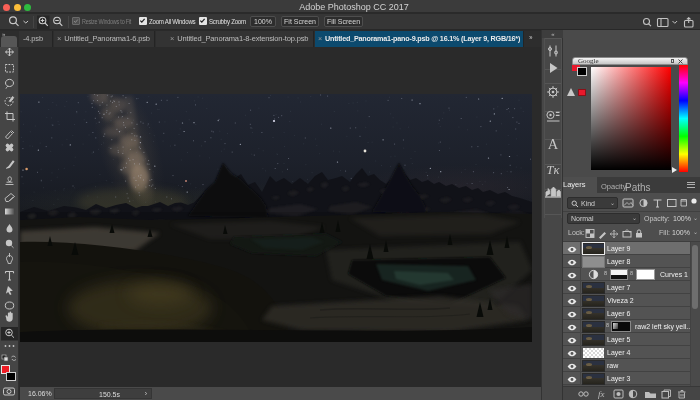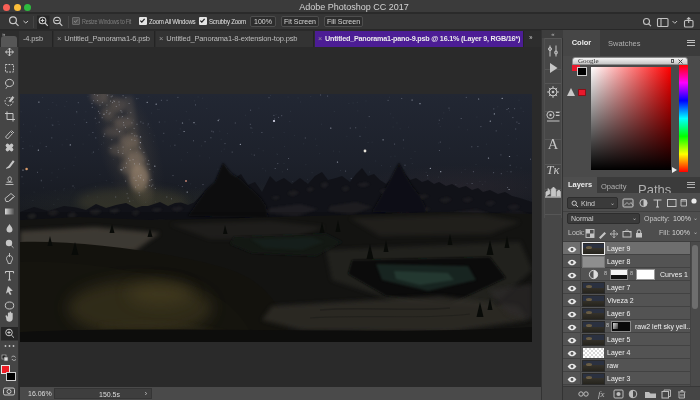--- a/index.html
+++ b/index.html
@@ -79,22 +79,22 @@
           <path d="M47.7 6V.7M45.8 2.4l1.9-1.7 1.9 1.7"></path>
     </g>
   </svg>
 </div>
 
 <div class="abs" id="tabbar">
   <div style="position:absolute;left:2px;top:0px;color:#bbb;font-size:6px">»</div>
   <div style="position:absolute;left:1px;top:5px;width:16px;height:11px;background:#565656;border-radius:3px 3px 0 0"></div>
   <div class="tab" style="left:19px;width:34px;padding-left:4px">-4.psb</div>
   <div class="tab" style="left:54px;width:101px;padding-left:3px"><span class="x">×</span>Untitled_Panorama1-6.psb</div>
-  <div class="tab" style="left:156px;width:158px;padding-left:3px"><span class="x">×</span>Untitled_Panorama1-8-extension-top.psb</div>
-  <div class="tab" style="left:315px;width:209px;padding-left:3px;background:#4c1d95;color:#ececec;font-weight:bold;font-size:7.2px;letter-spacing:-0.2px"><span class="x" style="font-weight:normal">×</span>Untitled_Panorama1-pano-9.psb @ 16.1% (Layer 9, RGB/16*)</div>
+  <div class="tab" style="left:156px;width:158px;padding-left:14px"><span class="x">×</span>Untitled_Panorama1-8-extension-top.psb</div>
+  <div class="tab" style="left:315px;width:209px;padding-left:3px;background:#0c4a6e;color:#ececec;font-weight:bold;font-size:7.2px;letter-spacing:-0.2px"><span class="x" style="font-weight:normal">×</span>Untitled_Panorama1-pano-9.psb @ 16.1% (Layer 9, RGB/16*)</div>
   <div style="position:absolute;left:529px;top:3px;color:#bdbdbd;font-size:7px;letter-spacing:-1px">››</div>
 </div>
 
 <div class="abs" id="toolbar">
   <svg width="19" height="369" viewBox="0 0 19 369" style="position:absolute;left:0;top:0">
     <g transform="translate(0,-31)" stroke="#c6c6c6" stroke-width="1" fill="none">
       <path d="M9.5 48v8M5.5 52h8M9.5 48l-1.5 1.7M9.5 48l1.5 1.7M9.5 56l-1.5-1.7M9.5 56l1.5-1.7M5.5 52l1.7-1.5M5.5 52l1.7 1.5M13.5 52l-1.7-1.5M13.5 52l-1.7 1.5"></path>
       <path d="M5.5 64.5h8v7.5h-8z" stroke-dasharray="1.8 1.2"></path>
       <path d="M13.5 83c0 2-1.8 3.5-4 3.5S5.5 85 5.5 83s1.8-3.7 4-3.7 4 1.7 4 3.7zM8 86.2c-1.2 1-2 1.4-2 2.4"></path>
       <circle cx="9" cy="101.5" r="4" stroke-dasharray="1.8 1.2"></circle>
@@ -320,48 +320,41 @@
           <path d="M13.8 74.4h3.7M13.8 77.4h3.7M5 83h12.5" stroke-width="1.1"></path>
       <text x="11" y="110.5" font-family="Liberation Serif,serif" font-size="14.5" fill="#c6c6c6" text-anchor="middle" stroke="none">A</text>
       <text x="11" y="136" font-family="Liberation Serif,serif" font-size="12.5" fill="#c6c6c6" text-anchor="middle" stroke="none" font-style="italic">Tκ</text>
       <path d="M4 158.5v-4.5l2.2-1.2v-2.2l1.6 2.2v3.3M9.3 158.5v-7.2l2.2-2.2 2.2 2.2v7.2M15 158.5v-5l2-1.4 1.3 1.4v5" fill="#c6c6c6" stroke-width=".9"></path>
       <path d="M3 159h16" stroke-width="1.2"></path>
     </g>
   </svg>
 </div>
 
 <div class="abs" id="colorpanel">
-  <div style="position:absolute;left:0;top:0;width:137px;height:26px;background:#3b3b3b">
-    <div style="position:absolute;left:0;top:0;width:37px;height:26px;background:#464646;color:#ececec;font-size:7.5px;font-weight:bold;text-align:center;line-height:26px">Color</div>
-    <div style="position:absolute;left:45px;top:9px;color:#b0b0b0;font-size:7.5px">Swatches</div>
-    <div style="position:absolute;right:5px;top:10px;width:8px;height:5.5px;border-top:1.1px solid #c0c0c0;border-bottom:1.1px solid #c0c0c0">
-          <div style="margin-top:1.1px;height:1.1px;background:#c0c0c0"></div>
-        </div>
-  </div>
   <div style="position:absolute;left:9px;top:27px;width:116px;height:8px;background:linear-gradient(#f4f4f4,#c6c6c6);border:1px solid #8a8a8a;border-radius:3px 3px 0 0">
     <span style="position:absolute;left:5px;top:-1px;font-family:'Liberation Serif',serif;font-size:7px;color:#333">Google</span>
     <span style="position:absolute;right:13px;top:1px;width:3.5px;height:3.5px;border:1px solid #555"></span>
     <svg width="5" height="5" viewBox="0 0 5 5" style="position:absolute;right:4px;top:1px">
           <path d="M.5.5l4 4M4.5.5l-4 4" stroke="#444" stroke-width="1"></path>
         </svg>
   </div>
   <div style="position:absolute;left:8.5px;top:34.5px;width:8px;height:6px;background:#e8192c"></div>
   <div style="position:absolute;left:14px;top:37px;width:10px;height:9px;background:#000;border:1px solid #ccc"></div>
   <div style="position:absolute;left:4px;top:58px;width:0;height:0;border-left:4.5px solid transparent;border-right:4.5px solid transparent;border-bottom:8px solid #c9c9c9"></div>
   <div style="position:absolute;left:15px;top:58.5px;width:7.5px;height:7.5px;background:#e8192c;border:1px solid #8a1018"></div>
   <div style="position:absolute;left:28px;top:37px;width:80px;height:103px;background:linear-gradient(to bottom,rgba(0,0,0,0),#000),linear-gradient(to right,#fff,#f00)"></div>
   <div style="position:absolute;left:109px;top:137px;width:0;height:0;border-top:3.5px solid transparent;border-bottom:3.5px solid transparent;border-left:5px solid #ececec"></div>
   <div style="position:absolute;left:116px;top:35px;width:9px;height:107px;background:linear-gradient(to bottom,#f00,#f0f 16.6%,#00f 33.3%,#0ff 50%,#0f0 66.6%,#ff0 83.3%,#f00)"></div>
 </div>
 
 <div class="abs" id="layerspanel">
   <div style="position:absolute;left:0;top:0;width:137px;height:16px;background:#3b3b3b">
-    <div style="position:absolute;left:0;top:0;width:34px;height:16px;background:#4e4e4e;color:#ececec;font-size:7.5px;font-weight:bold;text-align:center;line-height:16px">Layers</div>
+    <div style="position:absolute;left:0;top:0;width:34px;height:16px;background:#4e4e4e;color:#ececec;font-size:7.5px;font-weight:normal;line-height:16px">Layers</div>
     <div style="position:absolute;left:38px;top:4.5px;color:#b0b0b0;font-size:7.5px">Opacity</div>
-    <div style="position:absolute;left:75px;top:4.5px;color:#b0b0b0;font-size:13px">Paths</div>
+    <div style="position:absolute;left:62px;top:4.5px;color:#b0b0b0;font-size:10px">Paths</div>
     <div style="position:absolute;right:5px;top:5px;width:8px;height:5.5px;border-top:1.1px solid #b0b0b0;border-bottom:1.1px solid #b0b0b0">
           <div style="margin-top:1.1px;height:1.1px;background:#b0b0b0"></div>
         </div>
   </div>
   <div style="position:absolute;left:0;top:16px;width:137px;height:19px;background:#4e4e4e;border-bottom:1px solid #404040">
     <div style="position:absolute;left:4px;top:3.5px;width:51px;height:12px;background:#3a3a3a;border:1px solid #2d2d2d;border-radius:2px;color:#d0d0d0;font-size:7px;line-height:11px">
       <svg width="8" height="8" viewBox="0 0 8 8" style="position:absolute;left:3px;top:2px">
             <circle cx="3.2" cy="3.2" r="2.2" fill="none" stroke="#c5c5c5" stroke-width="1"></circle>
             <path d="M4.8 4.8l2.2 2.2" stroke="#c5c5c5" stroke-width="1"></path>
           </svg><span style="margin-left:13px">Kind</span><span style="position:absolute;right:2px;top:0px;color:#bbb;font-size:6px">⌄</span>

